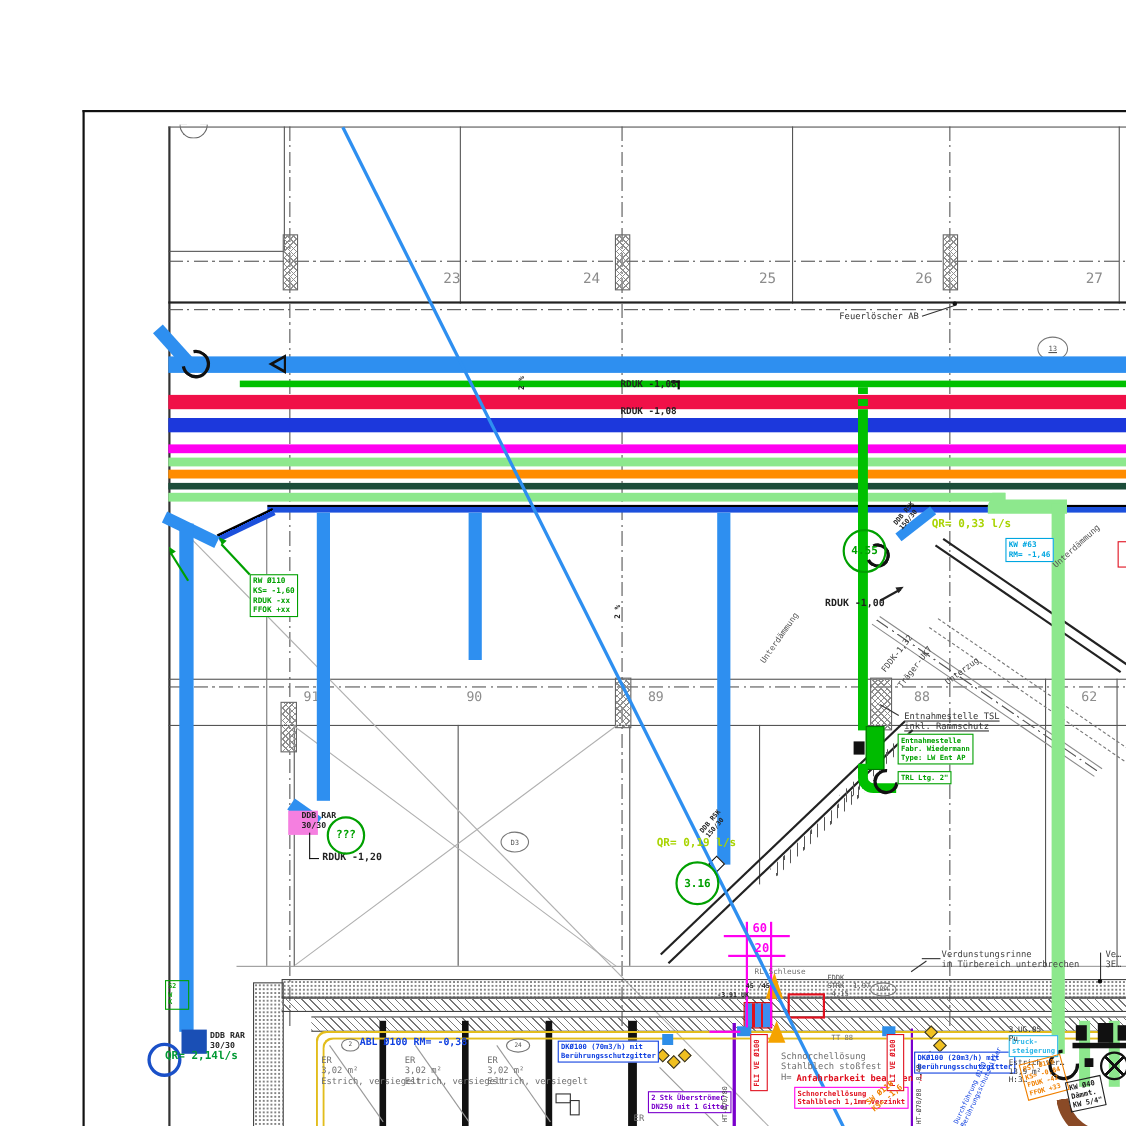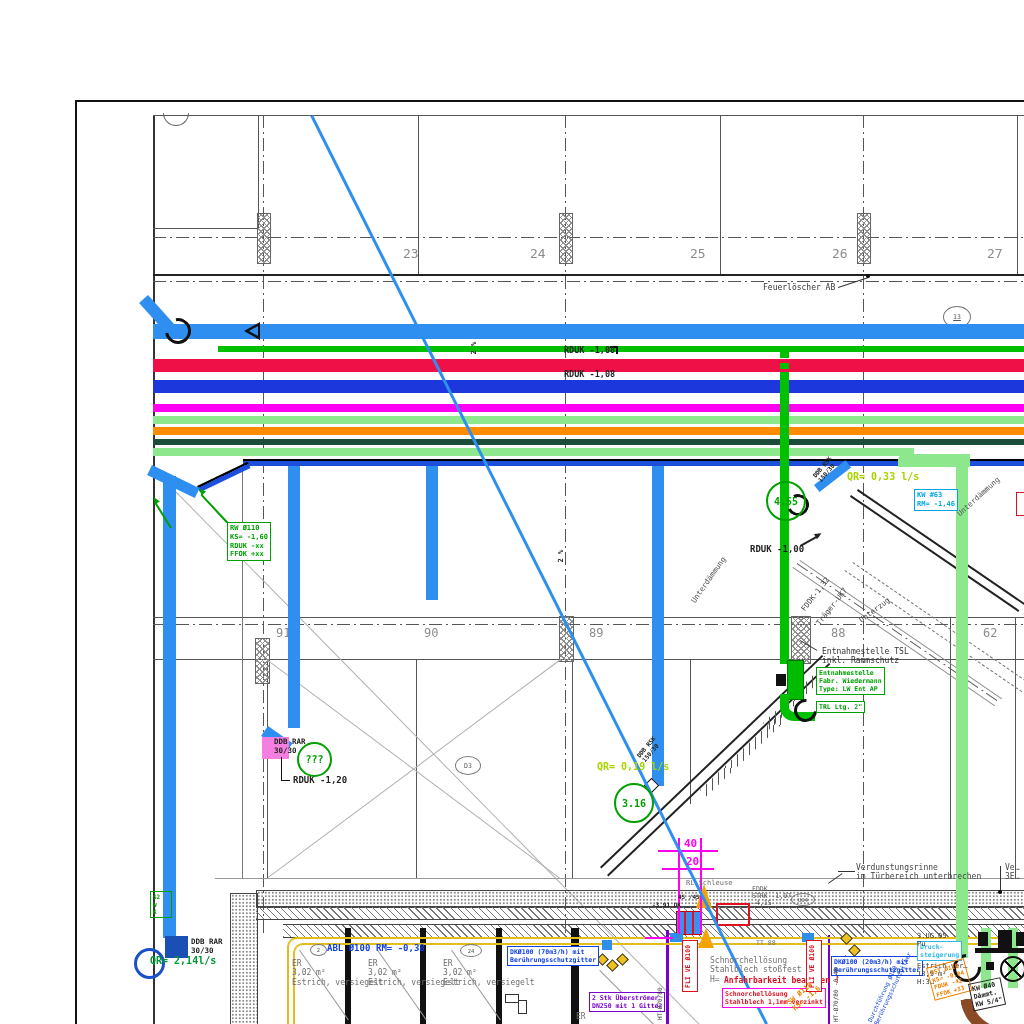--- a/index.html
+++ b/index.html
@@ -250,21 +250,21 @@
     <div>RM= -1,46</div>
   </div>
   <div class="box" style="left:227px;top:522px;border-color:#00A000;color:#00A000;font-size:7px;font-weight:bold;">
     <div>RW Ø110</div>
     <div>KS= -1,60</div>
     <div>RDUK -xx</div>
     <div>FFOK +xx</div>
   </div>
   <div class="box" style="left:1016px;top:492px;width:8px;height:20px;border-color:#E0101E;"></div>
 
-  <div class="txt" style="left:822px;top:647px;color:#333;">
+  <div class="txt" style="left:822px;top:647px;color:#333;text-decoration:underline;">
     <div>Entnahmestelle TSL</div>
     <div>inkl. Rammschutz</div>
   </div>
   <div class="box" style="left:816px;top:667px;border-color:#00A000;color:#00A000;font-size:6.5px;font-weight:bold;">
     <div>Entnahmestelle</div>
     <div>Fabr. Wiedermann</div>
     <div>Type: LW Ent AP</div>
   </div>
   <div class="box" style="left:816px;top:701px;border-color:#00A000;color:#00A000;font-size:6.5px;font-weight:bold;">
     <div>TRL Ltg. 2"</div>
@@ -299,21 +299,21 @@
   <div class="oval" style="left:460px;top:944px;width:20px;height:11px;font-size:5.5px;">
       <span>24</span>
     </div>
 
   <div class="txt gray" style="left:690px;top:600px;font-size:7.5px;color:#555;transform:rotate(-55deg);transform-origin:0 0;">Unterdämmung</div>
   <div class="txt gray" style="left:956px;top:512px;font-size:7.5px;color:#555;transform:rotate(-42deg);transform-origin:0 0;">Unterdämmung</div>
   <div class="txt" style="left:800px;top:608px;font-size:7.5px;color:#444;transform:rotate(-52deg);transform-origin:0 0;">FDDK-1,32</div>
   <div class="txt" style="left:815px;top:622px;font-size:7.5px;color:#444;transform:rotate(-52deg);transform-origin:0 0;">Träger-UK7</div>
   <div class="txt" style="left:858px;top:618px;font-size:7.5px;color:#444;transform:rotate(-37deg);transform-origin:0 0;">Unterzug</div>
 
-  <div class="txt b" style="left:684px;top:838px;font-size:11px;color:#FF00F0;">40</div>
+  <div class="txt b" style="left:684px;top:838px;font-size:11px;color:#FF00F0;">60</div>
   <div class="txt b" style="left:686px;top:856px;font-size:11px;color:#FF00F0;">20</div>
   <div class="txt gray" style="left:686px;top:879px;font-size:7px;">RL Schleuse</div>
   <div class="txt b" style="left:678px;top:893px;font-size:6px;">45 /45</div>
   <div class="txt b" style="left:652px;top:901px;font-size:6px;">-3,91 UK</div>
   <div class="txt" style="left:752px;top:886px;font-size:6.5px;color:#555;line-height:1.1;">
     <div>FDDK</div>
     <div>STRK -1,97</div>
     <div>-4,15</div>
   </div>
 

